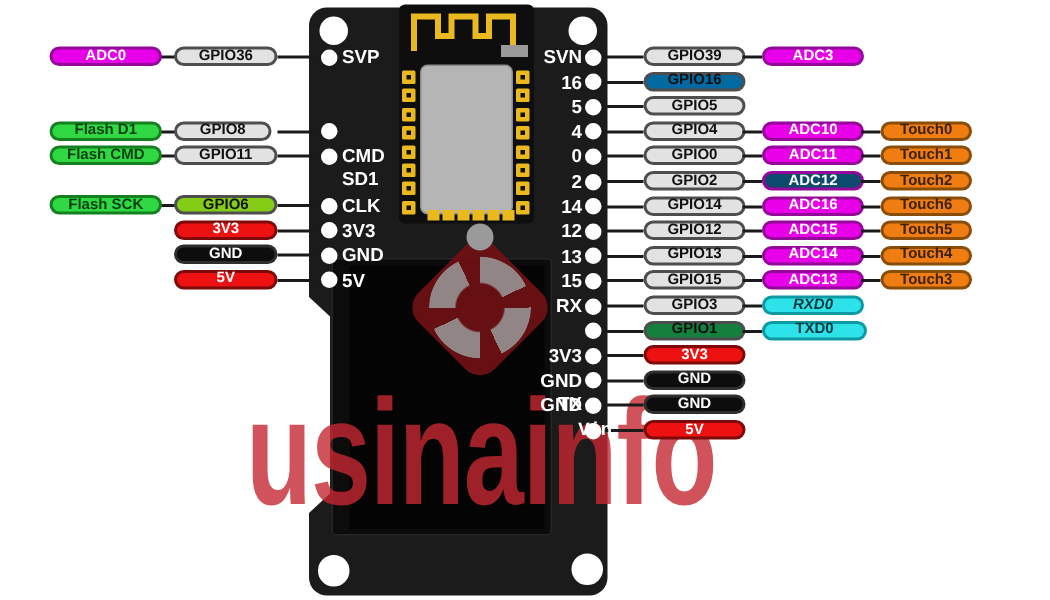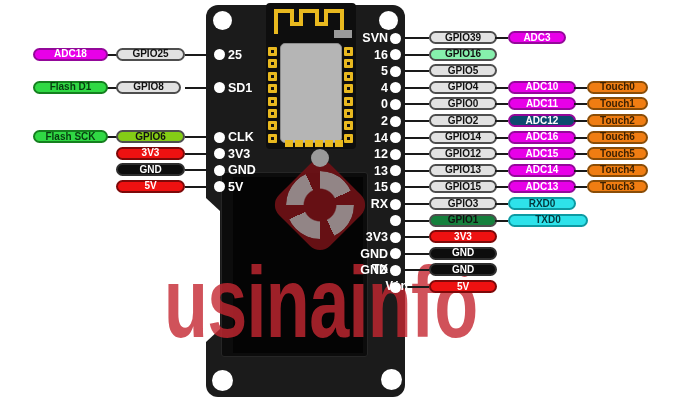--- a/index.html
+++ b/index.html
@@ -118,35 +118,43 @@
   <div class="oled-outer"></div>
   <div class="oled-inner"></div>
 
   <div class="wm-diamond"></div>
   <div class="wm-ring"></div>
   <div class="wm-dot"></div>
   <div class="wm-text">usinainfo</div>
   <div class="wm-reg">®</div>
 
   <div id="rows">
-      <div class="pin-row" style="top: 47.55px;">
+      <div class="pin-row" style="top: 31px;">
         <div class="wire" style="left: 185px; width: 29px;"></div>
         <div class="wire" style="left: 106px; width: 12px;"></div>
-        <div class="badge magenta" style="left: 33px; width: 75px; background: rgb(232, 0, 232);">ADC18</div>
-        <div class="badge gray" style="left: 116px; width: 69px; background: rgb(226, 226, 226);">GPIO25</div>
-        <div class="pin-hole" style="left: 213.5px;"></div>
-        <div class="pin-name" style="left: 228px;">25</div>
+        <div class="badge magenta" style="left: 33px; width: 75px; background: rgb(232, 0, 232);">ADC0</div>
+        <div class="badge gray" style="left: 116px; width: 69px; background: rgb(226, 226, 226);">GPIO36</div>
+        <div class="pin-hole" style="left: 213.5px;"></div>
+        <div class="pin-name" style="left: 228px;">SVP</div>
       </div>
       <div class="pin-row" style="top: 80.65px;">
         <div class="wire" style="left: 185px; width: 29px;"></div>
         <div class="wire" style="left: 106px; width: 12px;"></div>
         <div class="badge green" style="left: 33px; width: 75px; background: rgb(48, 217, 68);">Flash D1</div>
         <div class="badge gray" style="left: 116px; width: 65px; background: rgb(226, 226, 226);">GPIO8</div>
         <div class="pin-hole" style="left: 213.5px;"></div>
-        <div class="pin-name" style="left: 228px;">SD1</div>
+        <div class="pin-name" style="left: 228px; margin-top: 31px;">SD1</div>
+      </div>
+      <div class="pin-row" style="top: 97.2px;">
+        <div class="wire" style="left: 185px; width: 29px;"></div>
+        <div class="wire" style="left: 106px; width: 12px;"></div>
+        <div class="badge green" style="left: 33px; width: 75px; background: rgb(48, 217, 68);">Flash CMD</div>
+        <div class="badge gray" style="left: 116px; width: 69px; background: rgb(226, 226, 226);">GPIO11</div>
+        <div class="pin-hole" style="left: 213.5px;"></div>
+        <div class="pin-name" style="left: 228px;">CMD</div>
       </div>
       <div class="pin-row" style="top: 130.3px;">
         <div class="wire" style="left: 185px; width: 29px;"></div>
         <div class="wire" style="left: 106px; width: 12px;"></div>
         <div class="badge green" style="left: 33px; width: 75px; background: rgb(48, 217, 68);">Flash SCK</div>
         <div class="badge gray" style="left: 116px; width: 69px; background: #84cc16;">GPIO6</div>
         <div class="pin-hole" style="left: 213.5px;"></div>
         <div class="pin-name" style="left: 228px;">CLK</div>
       </div>
       <div class="pin-row" style="top: 146.85px;">
@@ -164,27 +172,27 @@
       <div class="pin-row" style="top: 179.95px;">
         <div class="wire" style="left: 185px; width: 29px;"></div>
         <div class="badge red" style="left: 116px; width: 69px; background: rgb(238, 17, 17);">5V</div>
         <div class="pin-hole" style="left: 213.5px;"></div>
         <div class="pin-name" style="left: 228px;">5V</div>
       </div>
       <div class="pin-row" style="top: 31px;">
         <div class="wire" style="left: 401px; width: 28px;"></div>
         <div class="badge gray" style="left: 429px; width: 68px; background: rgb(226, 226, 226);">GPIO39</div>
         <div class="wire" style="left: 495px; width: 13px;"></div>
-        <div class="badge magenta" style="left: 508px; width: 58px; background: rgb(232, 0, 232);">ADC3</div>
+        <div class="badge magenta" style="left: 508px; width: 68px; background: rgb(232, 0, 232);">ADC3</div>
         <div class="pin-hole" style="left: 389.5px;"></div>
         <div class="pin-name right" style="left: 346px; width: 42px;">SVN</div>
       </div>
       <div class="pin-row" style="top: 47.6px;">
         <div class="wire" style="left: 401px; width: 28px;"></div>
-        <div class="badge gray" style="left: 429px; width: 68px; background: #86efac;">GPIO16</div>
+        <div class="badge gray" style="left: 429px; width: 68px; background: #0369a1;">GPIO16</div>
         <div class="pin-hole" style="left: 389.5px;"></div>
         <div class="pin-name right" style="left: 346px; width: 42px;">16</div>
       </div>
       <div class="pin-row" style="top: 64.2px;">
         <div class="wire" style="left: 401px; width: 28px;"></div>
         <div class="badge gray" style="left: 429px; width: 68px; background: rgb(226, 226, 226);">GPIO5</div>
         <div class="pin-hole" style="left: 389.5px;"></div>
         <div class="pin-name right" style="left: 346px; width: 42px;">5</div>
       </div>
       <div class="pin-row" style="top: 80.8px;">
@@ -254,29 +262,29 @@
         <div class="badge magenta" style="left: 508px; width: 68px; background: rgb(232, 0, 232);">ADC13</div>
         <div class="wire" style="left: 574px; width: 13px;"></div>
         <div class="badge orange" style="left: 587px; width: 61px; background: rgb(240, 125, 18); text-align: center;">Touch3</div>
         <div class="pin-hole" style="left: 389.5px;"></div>
         <div class="pin-name right" style="left: 346px; width: 42px;">15</div>
       </div>
       <div class="pin-row" style="top: 197px;">
         <div class="wire" style="left: 401px; width: 28px;"></div>
         <div class="badge gray" style="left: 429px; width: 68px; background: rgb(226, 226, 226);">GPIO3</div>
         <div class="wire" style="left: 495px; width: 13px;"></div>
-        <div class="badge cyan" style="left: 508px; width: 68px; background: rgb(46, 226, 234);">RXD0</div>
+        <div class="badge cyan" style="left: 508px; width: 68px; background: rgb(46, 226, 234); font-style: italic;">RXD0</div>
         <div class="pin-hole" style="left: 389.5px;"></div>
         <div class="pin-name right" style="left: 346px; width: 42px;">RX</div>
       </div>
       <div class="pin-row" style="top: 213.6px;">
         <div class="wire" style="left: 401px; width: 28px;"></div>
         <div class="badge gray" style="left: 429px; width: 68px; background: #15803d;">GPIO1</div>
         <div class="wire" style="left: 495px; width: 13px;"></div>
-        <div class="badge cyan" style="left: 508px; width: 80px; background: rgb(46, 226, 234);">TXD0</div>
+        <div class="badge cyan" style="left: 508px; width: 70px; background: rgb(46, 226, 234);">TXD0</div>
         <div class="pin-hole" style="left: 389.5px;"></div>
         <div class="pin-name right" style="left: 346px; width: 42px; margin-top: 48px;">TX</div>
       </div>
       <div class="pin-row" style="top: 230.2px;">
         <div class="wire" style="left: 401px; width: 28px;"></div>
         <div class="badge red" style="left: 429px; width: 68px; background: rgb(238, 17, 17);">3V3</div>
         <div class="pin-hole" style="left: 389.5px;"></div>
         <div class="pin-name right" style="left: 346px; width: 42px;">3V3</div>
       </div>
       <div class="pin-row" style="top: 246.8px;">

